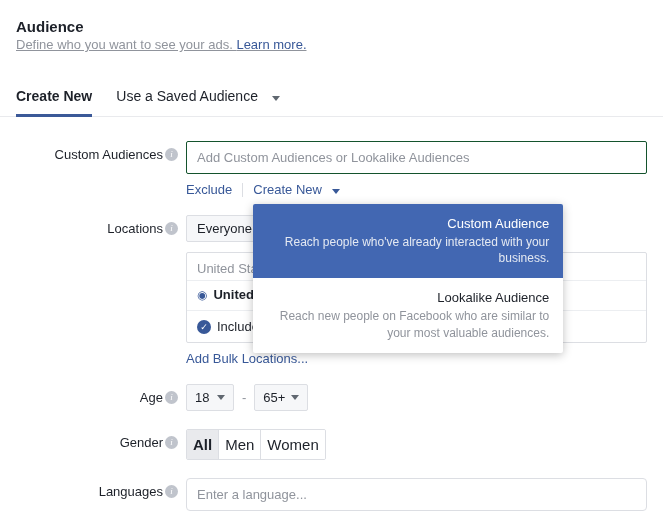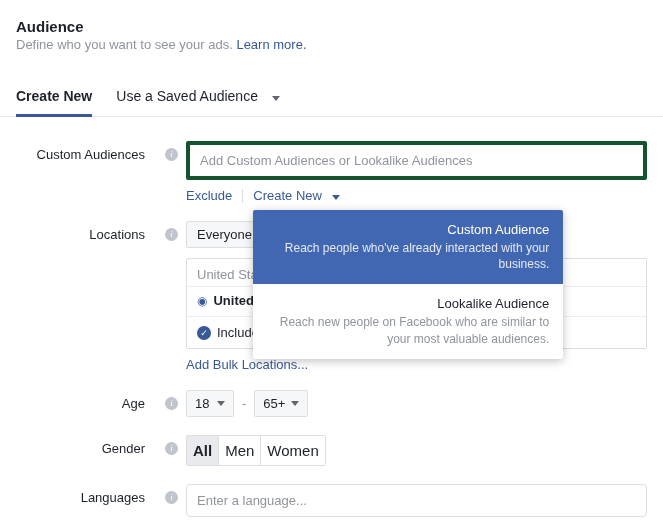--- a/index.html
+++ b/index.html
@@ -7,21 +7,21 @@
     margin: 0; padding: 0;
     font-family: Helvetica, Arial, sans-serif;
     font-size: 13px;
     color: #1d2129;
     background: #fff;
     width: 663px;
   }
   .container { width: 663px; background: #fff; }
   .header { padding: 18px 16px 8px 16px; }
   .header-title { font-size: 15px; font-weight: 700; color: #1d2129; }
-  .header-sub { font-size: 13px; color: #90949c; margin-top: 2px; }
+  .header-sub { font-size: 13px; color: #90949c; margin-top: 2px; text-decoration: underline; }
   .header-sub a { color: #385898; text-decoration: none; }
 
   .tabs {
     display: flex; align-items: center;
     padding: 0 16px; margin-top: 18px;
     border-bottom: 1px solid #e9eaed;
     gap: 24px;
   }
   .tab {
     padding: 10px 0 12px 0;
@@ -45,34 +45,34 @@
   .row-label {
     width: 170px;
     text-align: right;
     padding-right: 8px;
     padding-top: 6px;
     font-size: 13px;
     color: #1d2129;
     display: flex;
     justify-content: flex-end;
     align-items: center;
-    gap: 20px;
+    gap: 2px;
   }
   .info-icon {
     display: inline-flex; align-items: center; justify-content: center;
     width: 13px; height: 13px; border-radius: 50%;
     background: #c0c4cc; color: #fff;
     font-size: 9px; font-style: italic; font-family: Georgia, serif;
     line-height: 1;
   }
   .row-field { flex: 1; min-width: 0; }
 
   .textlike {
     width: 100%;
-    border: 4px solid #14532d;
+    border: 1px solid #14532d;
     border-radius: 2px;
     padding: 8px 10px;
     font-size: 13px;
     color: #90949c;
     background: #fff;
   }
   .text-input {
     width: 100%;
     border: 1px solid #dcdee3;
     border-radius: 4px;

